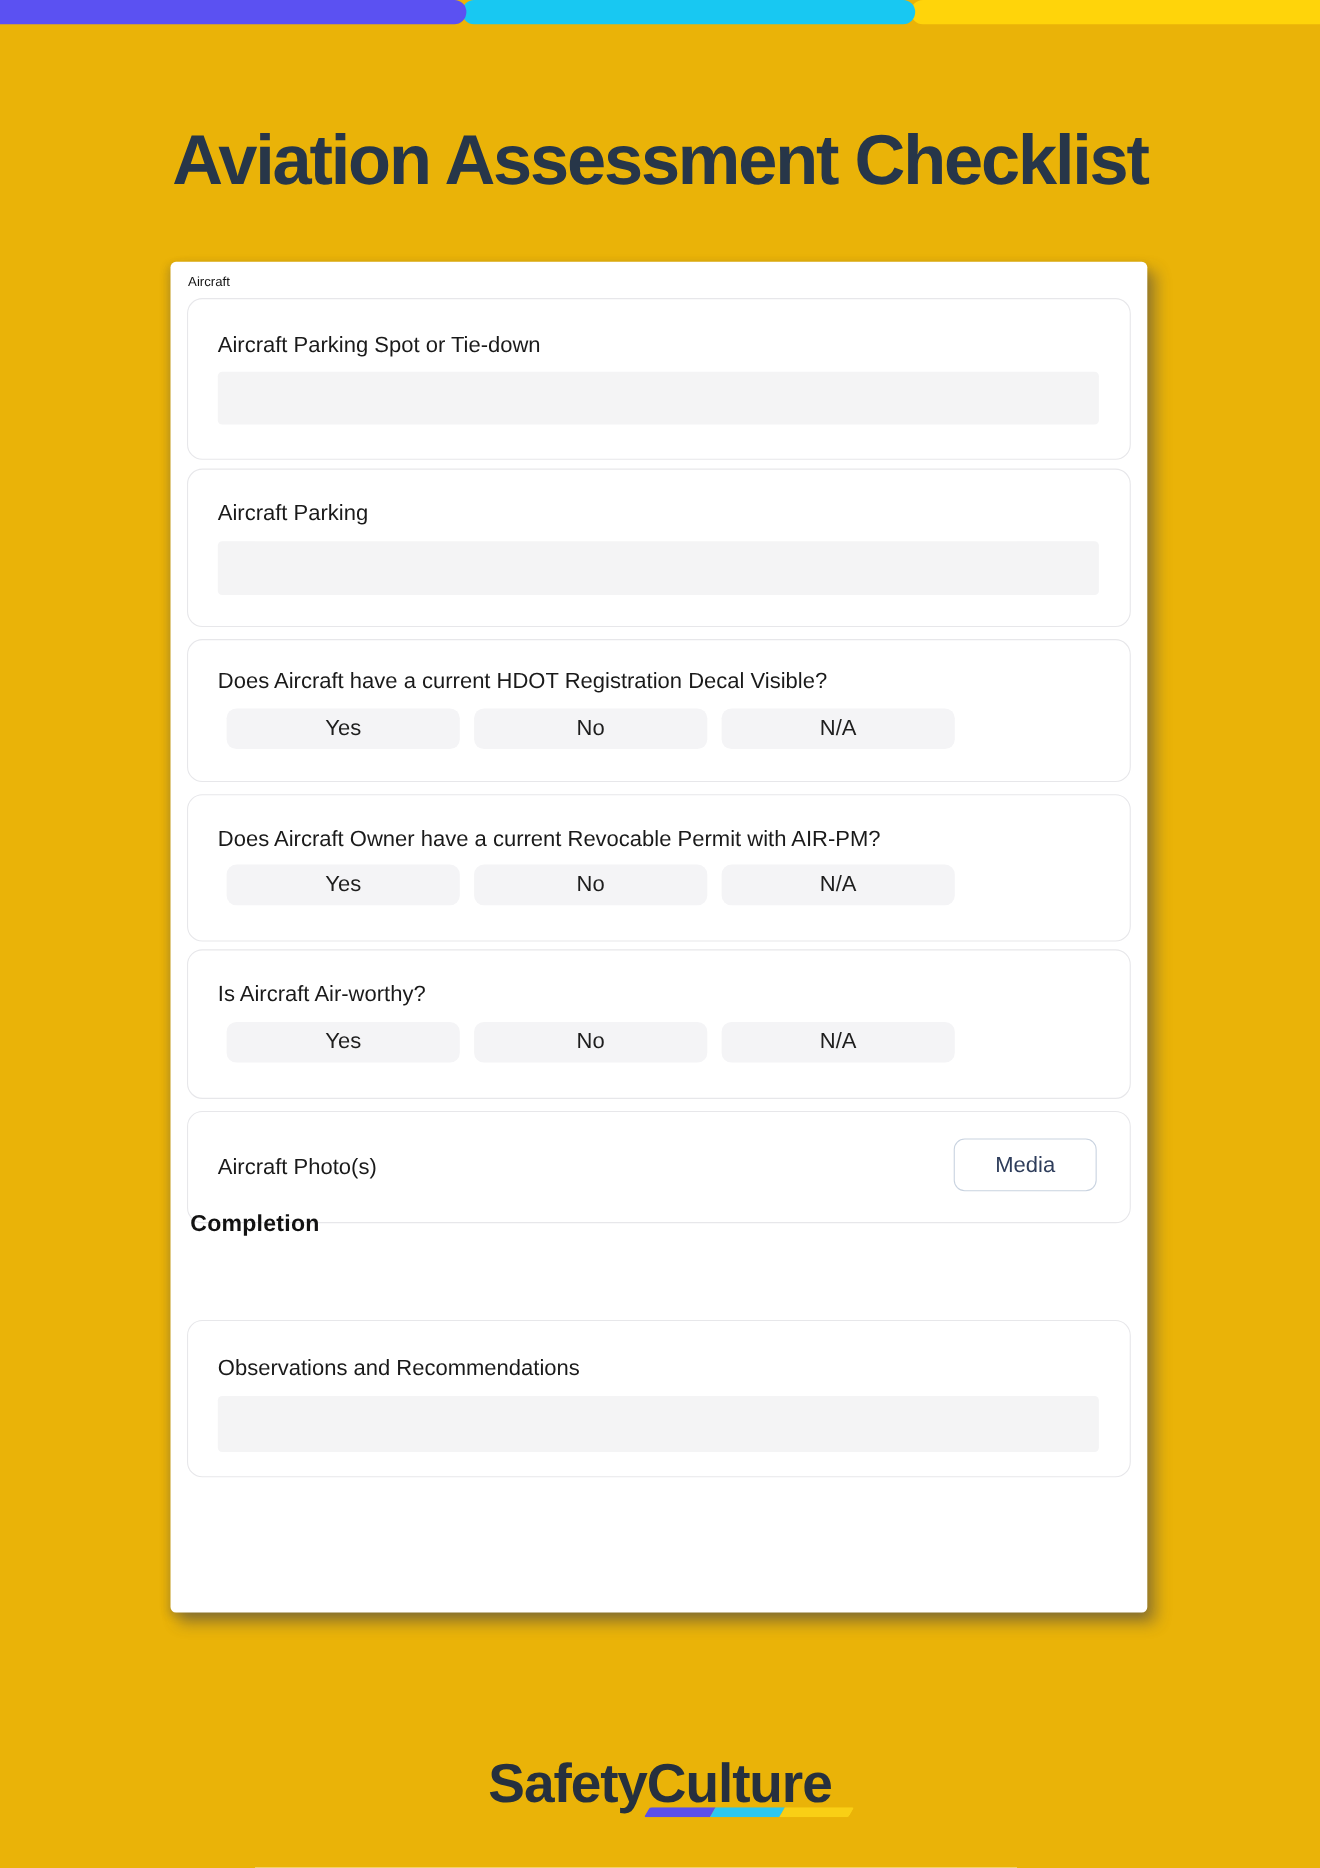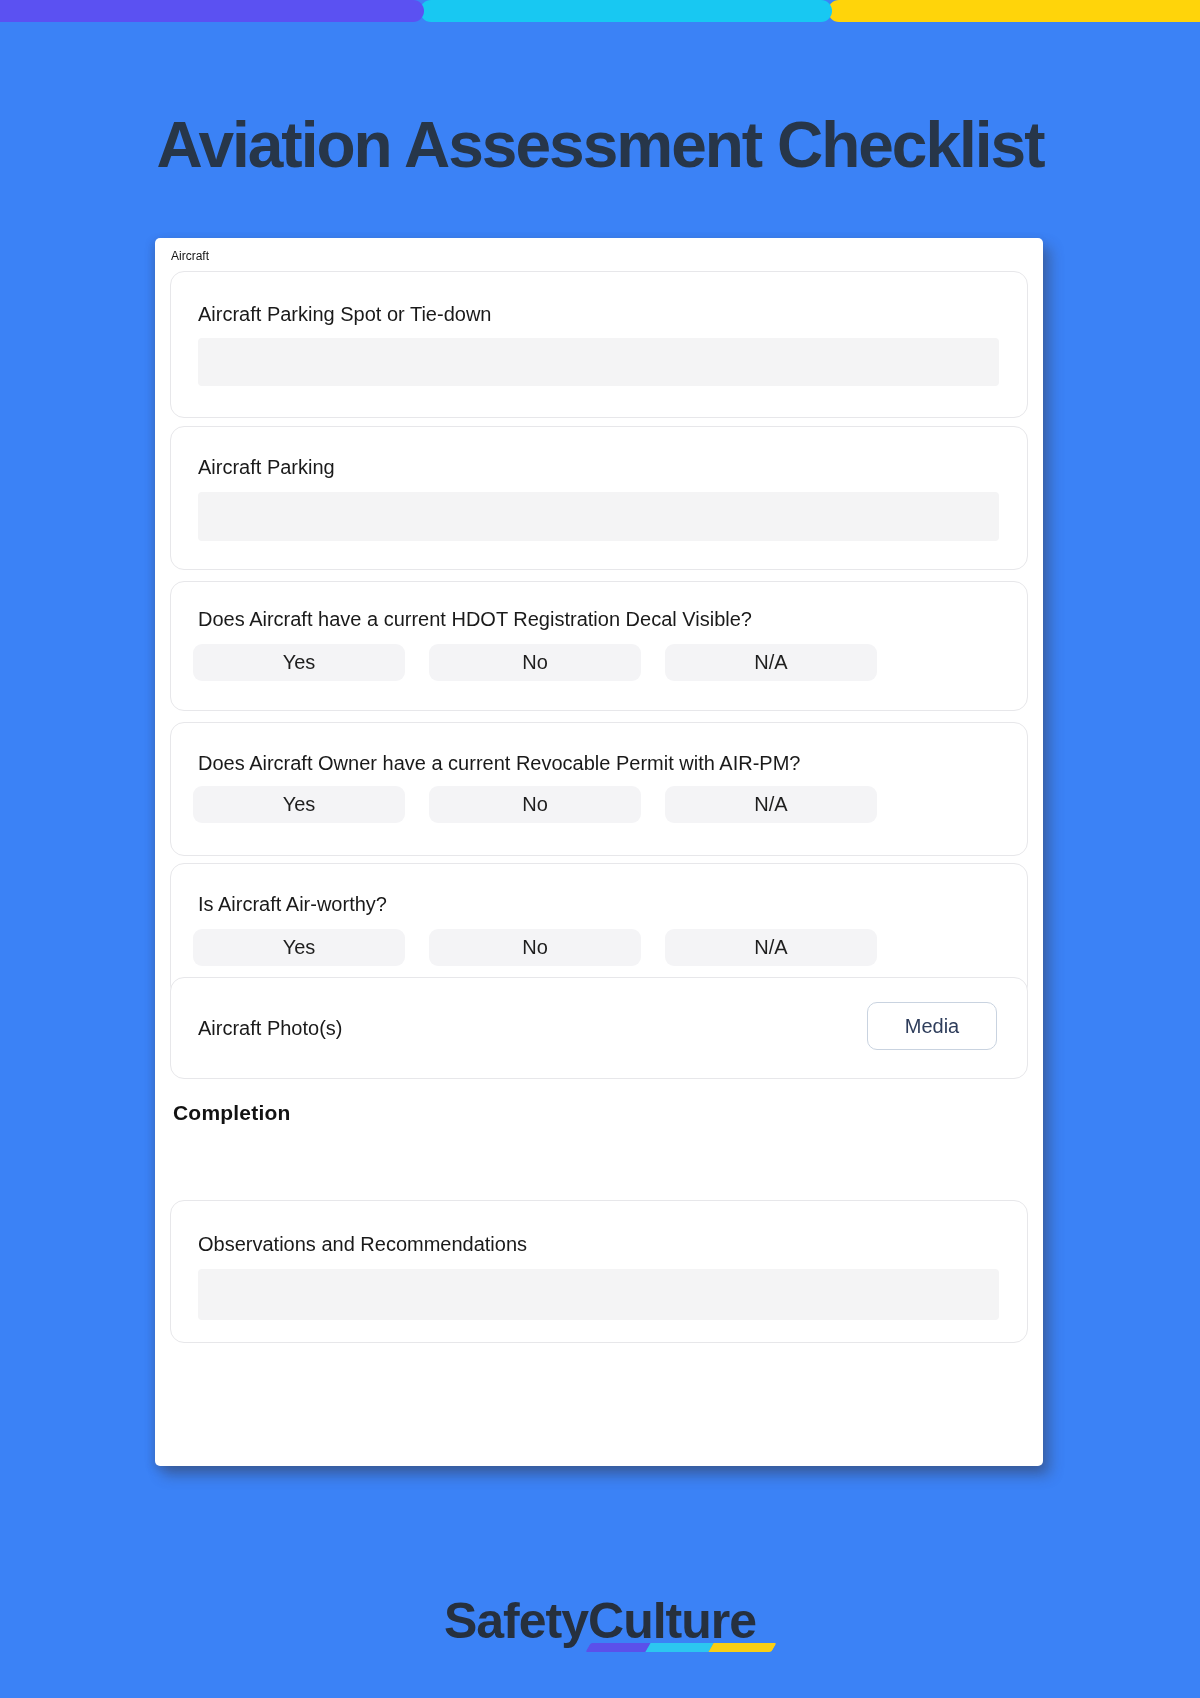--- a/index.html
+++ b/index.html
@@ -1,20 +1,20 @@
 <!DOCTYPE html>
 <html><head>
 <meta charset="utf-8">
 <style>
   html,body{margin:0;padding:0;}
   .page{
     position:relative;
     width:1200px;
     height:1698px;
-    background:#3b82f6;
+    background:#eab308;
     font-family:"Liberation Sans", sans-serif;
     overflow:hidden;
   }
   
   .tseg{position:absolute;top:0;height:22px;}
   .tseg.purple{left:0;width:424px;background:#5b51f2;border-radius:0 11px 11px 0;z-index:3;}
   .tseg.cyan{left:420px;width:412px;background:#18c8f2;border-radius:11px;z-index:2;}
   .tseg.yellow{left:828px;width:372px;background:#ffd40a;border-radius:11px 0 0 11px;z-index:1;}
 
   
@@ -36,21 +36,21 @@
   }
   .sub{
     position:absolute;left:15px;width:858px;box-sizing:border-box;
     background:#ffffff;border:1px solid #e7e7ea;border-radius:14px;
   }
   .sc1{top:33px;height:147px;}
   .sc2{top:188px;height:144px;}
   .sc3{top:343px;height:130px;}
   .sc4{top:484px;height:134px;}
   .sc5{top:625px;height:136px;}
-  .sc6{top:739px;height:102px;padding-left:44px;}
+  .sc6{top:772px;height:102px;padding-left:44px;}
   .sc7{top:962px;height:143px;}
   .sc8{top:1114px;height:104px;}
 
   .q-label{position:absolute;left:27px;font-size:20px;color:#1a1a1a;white-space:nowrap;}
   .sc1 .q-label{top:31px;}
   .sc2 .q-label{top:29px;}
   .sc3 .q-label{top:26px;}
   .sc4 .q-label{top:29px;}
   .sc5 .q-label{top:29px;}
   .sc6 .q-label{top:39px;}
@@ -58,21 +58,21 @@
   .sc8 .q-label{top:44px;}
 
   .text-input{
     position:absolute;left:27px;right:28px;
     background:#f4f4f5;border-radius:4px;
   }
   .sc1 .text-input{top:66px;height:48px;}
   .sc2 .text-input{top:65px;height:49px;}
   .sc7 .text-input{top:68px;height:51px;}
 
-  .choices{position:absolute;left:22px;display:flex;gap:24px;}
+  .choices{position:absolute;left:35px;display:flex;gap:13px;}
   .sc3 .choices{top:62px;}
   .sc4 .choices{top:63px;}
   .sc5 .choices{top:65px;}
   .choice{
     width:212px;height:37px;background:#f4f4f6;border-radius:9px;
     display:flex;align-items:center;justify-content:center;
     font-size:20px;color:#1e1e1e;cursor:pointer;
   }
 
   .outline-btn{

